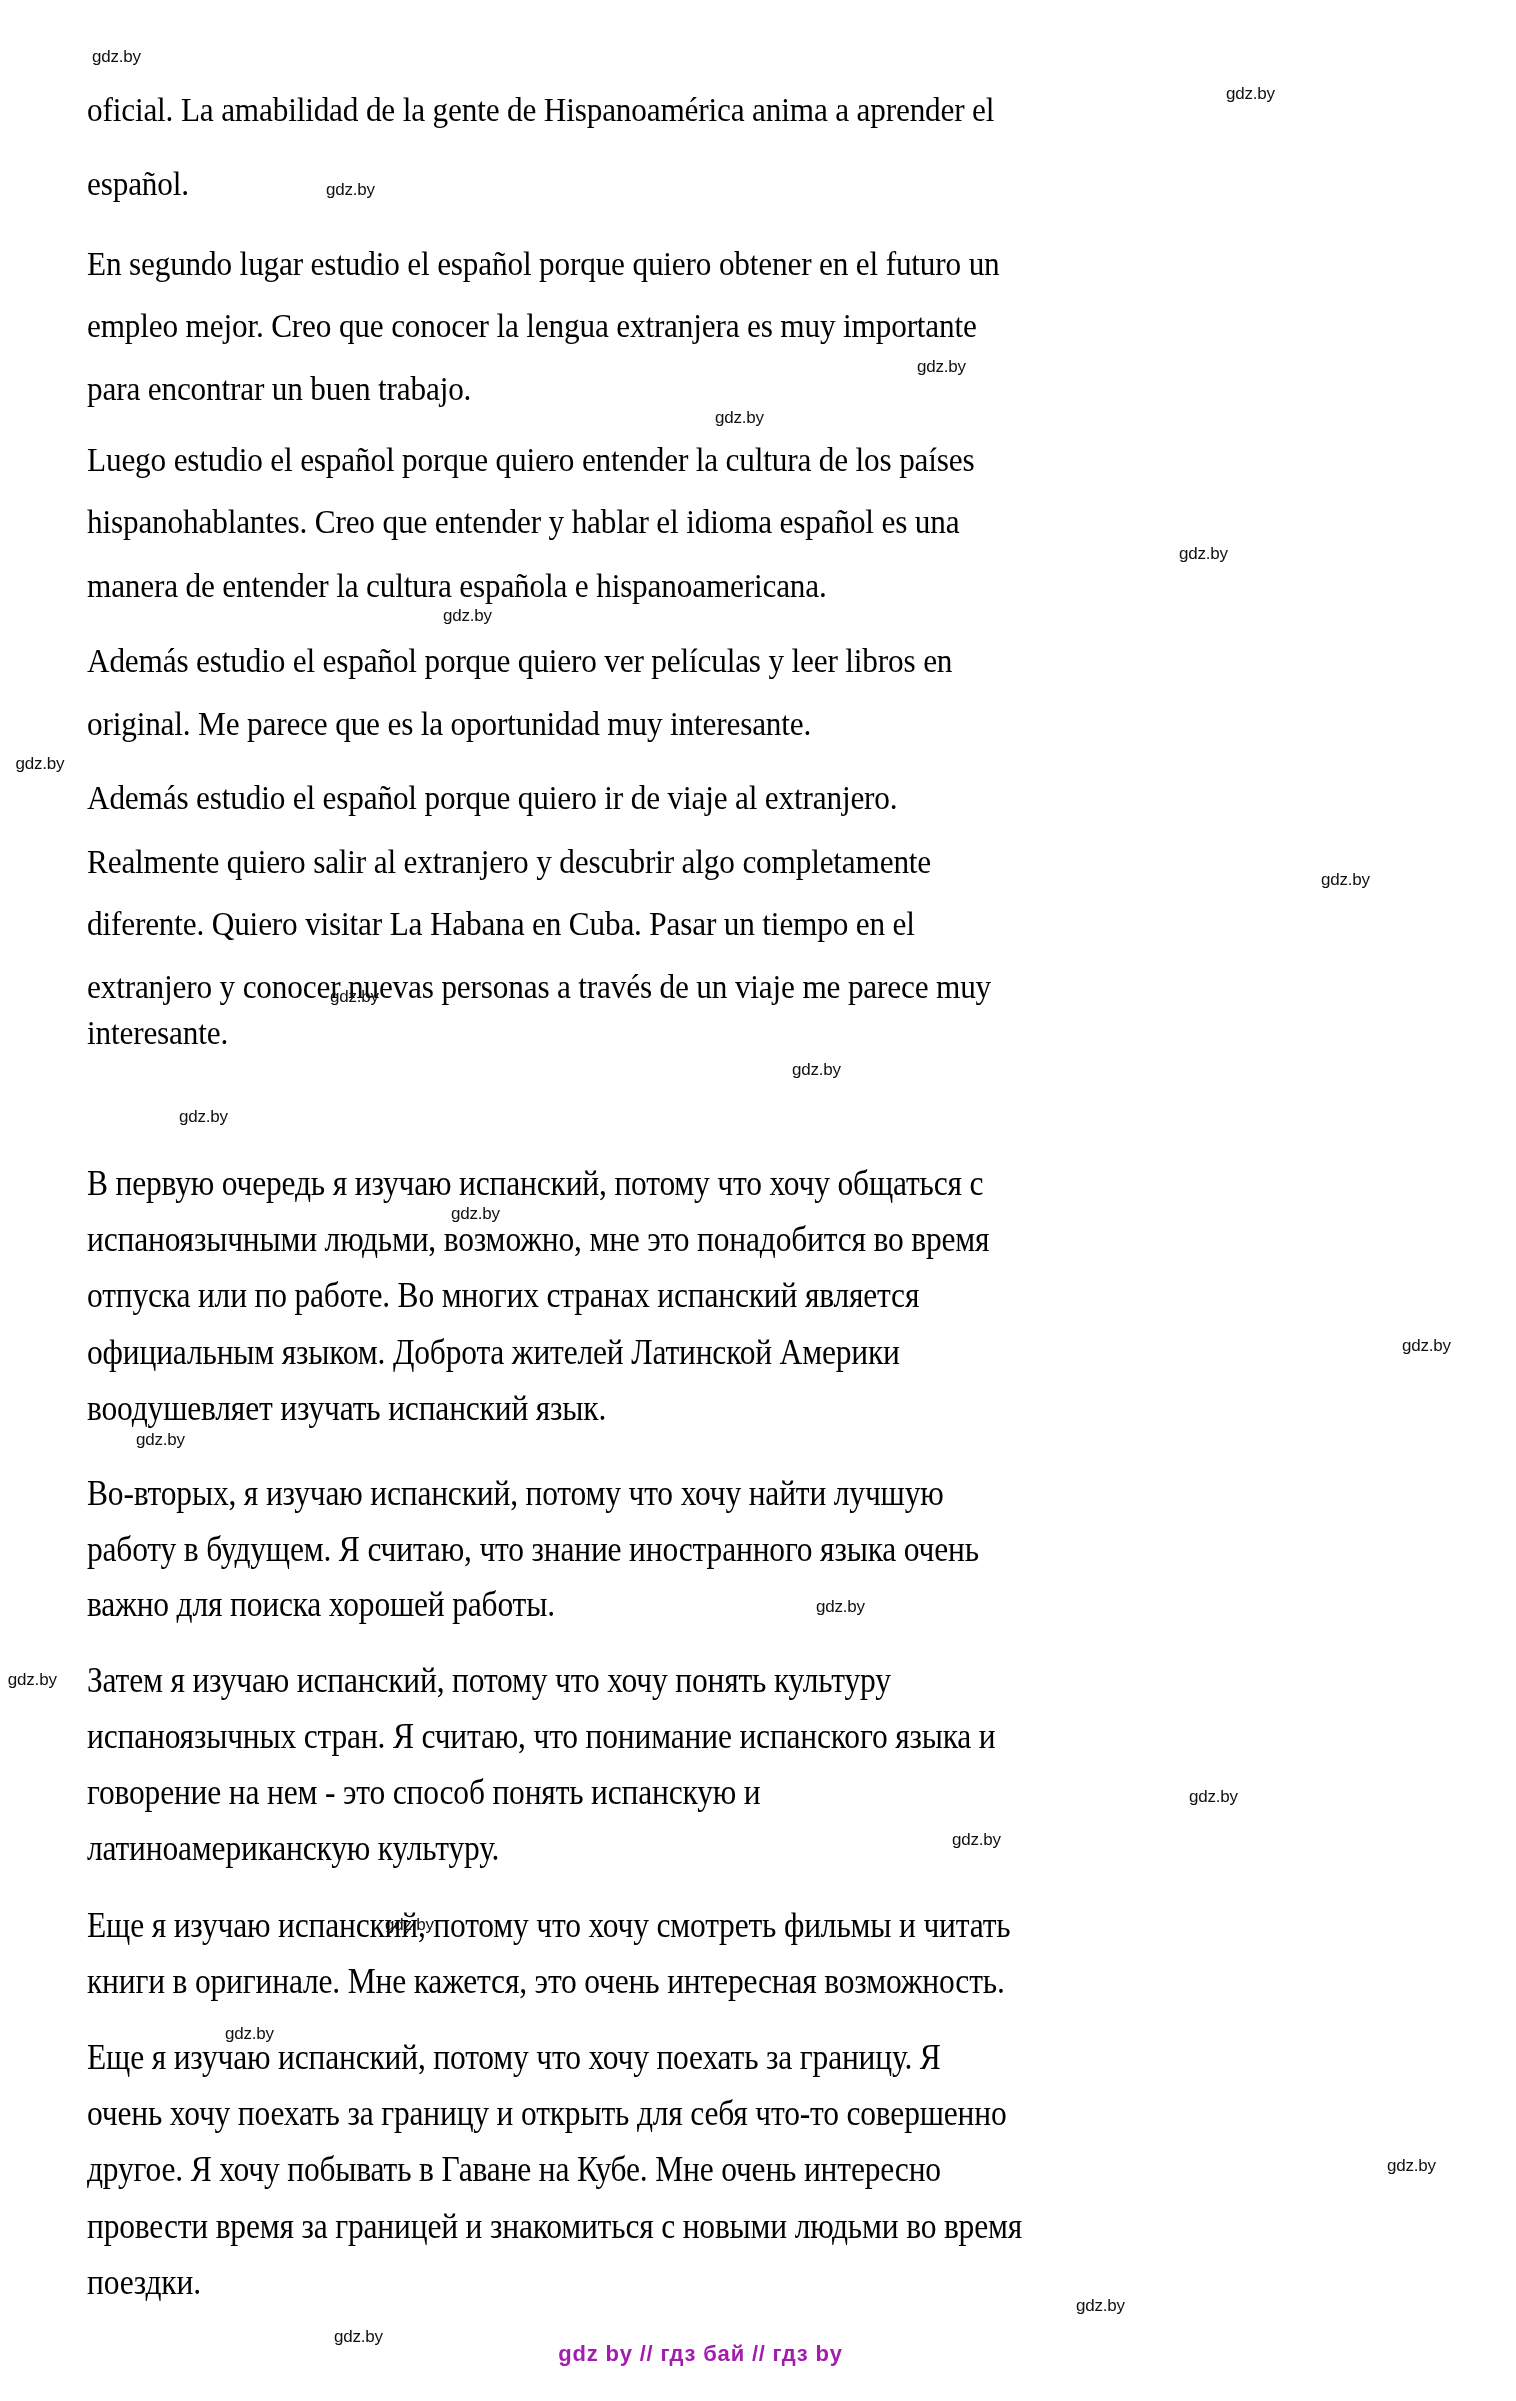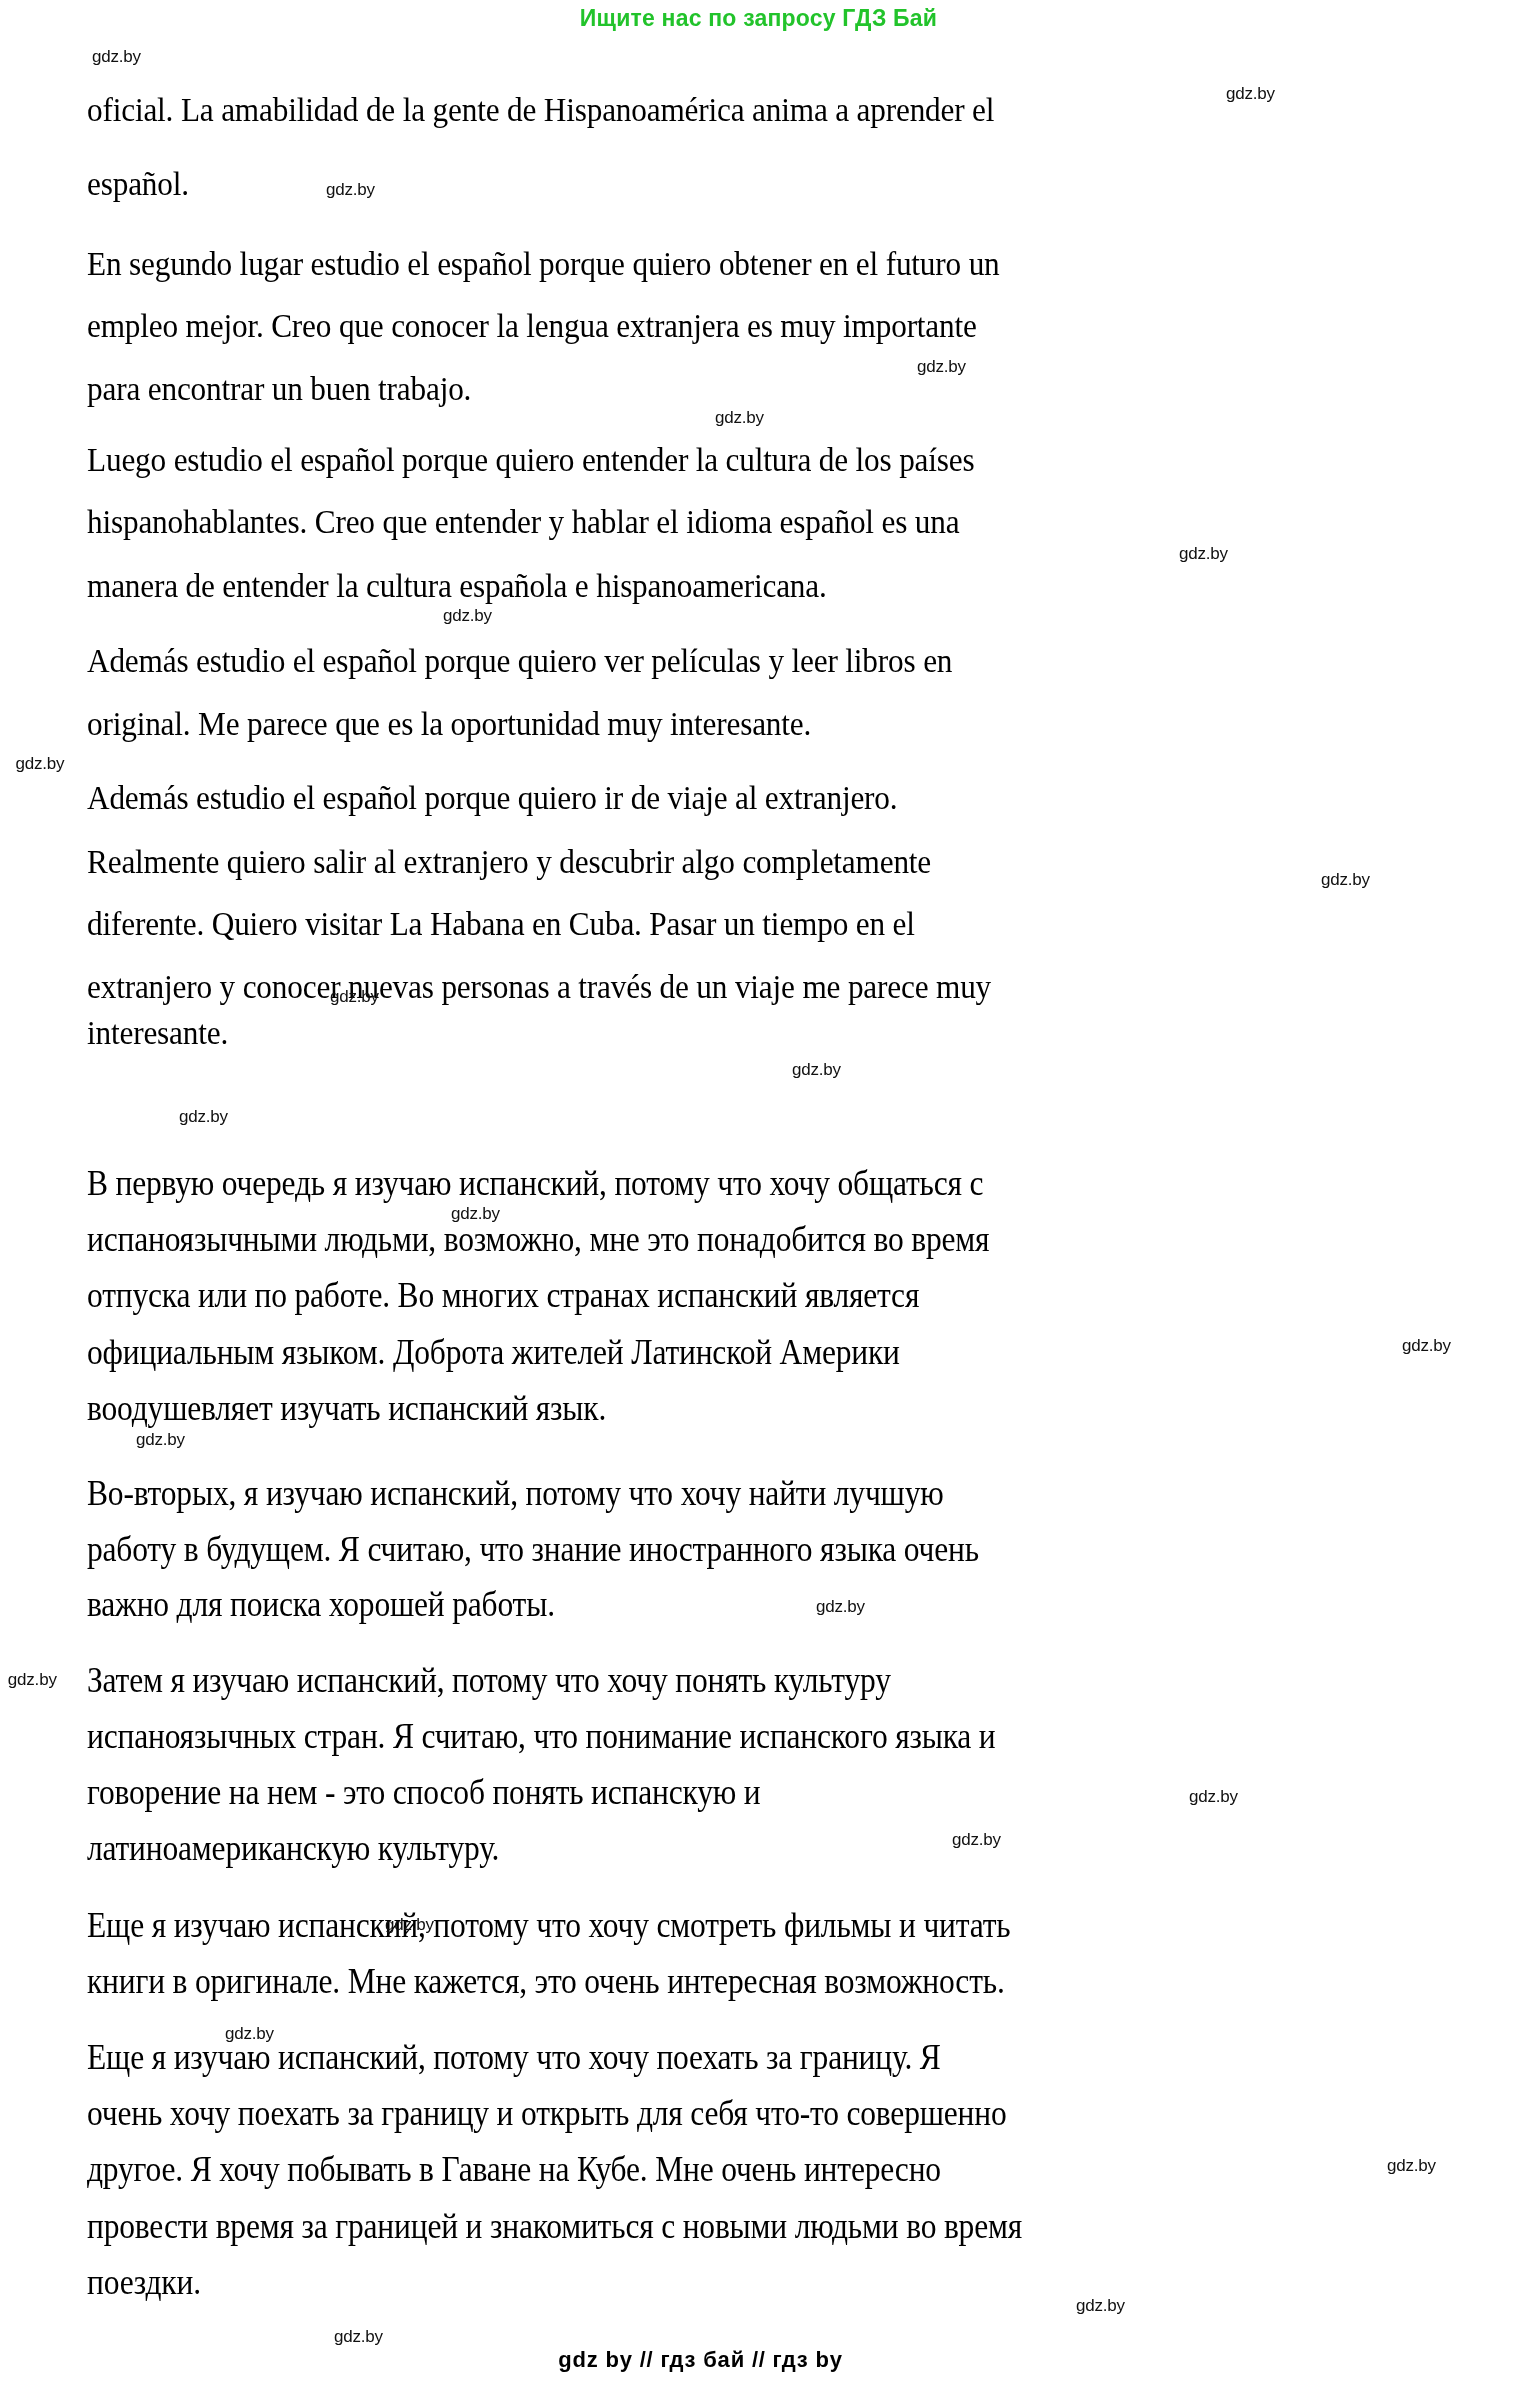--- a/index.html
+++ b/index.html
@@ -42,27 +42,27 @@
     font-weight: 700;
     letter-spacing: 0.2px;
     color: #22c32b;
     white-space: nowrap;
   }
 
   
   .promo-footer {
     position: absolute;
     left: 0;
-    bottom: 28px;
+    bottom: 34px;
     width: 1401px;
     text-align: center;
     font-family: "Liberation Sans", "DejaVu Sans", sans-serif;
     font-size: 22px;
     font-weight: 700;
-    color: #000000;
+    color: #a21caf;
     letter-spacing: 0.8px;
     white-space: nowrap;
   }
 
   
   .content {
     position: absolute;
     left: 0;
     top: 36px;
     width: 1517px;
@@ -101,23 +101,20 @@
     color: #111111;
     white-space: nowrap;
     letter-spacing: -0.2px;
   }
 </style>
 </head>
 <body>
 
 <div class="page">
 
-  <div class="promo-header">
-    <span>Ищите нас по запросу ГДЗ Бай</span>
-  </div>
 
   <div class="content" id="content-root">
       <div class="para">
         <div class="line " style="top: 57px;">oficial. La amabilidad de la gente de Hispanoamérica anima a aprender el</div>
         <div class="line " style="top: 131px;">español.</div>
       </div>
       <div class="para">
         <div class="line " style="top: 211px;">En segundo lugar estudio el español porque quiero obtener en el futuro un</div>
         <div class="line " style="top: 273px;">empleo mejor. Creo que conocer la lengua extranjera es muy importante</div>
         <div class="line " style="top: 336px;">para encontrar un buen trabajo.</div>

